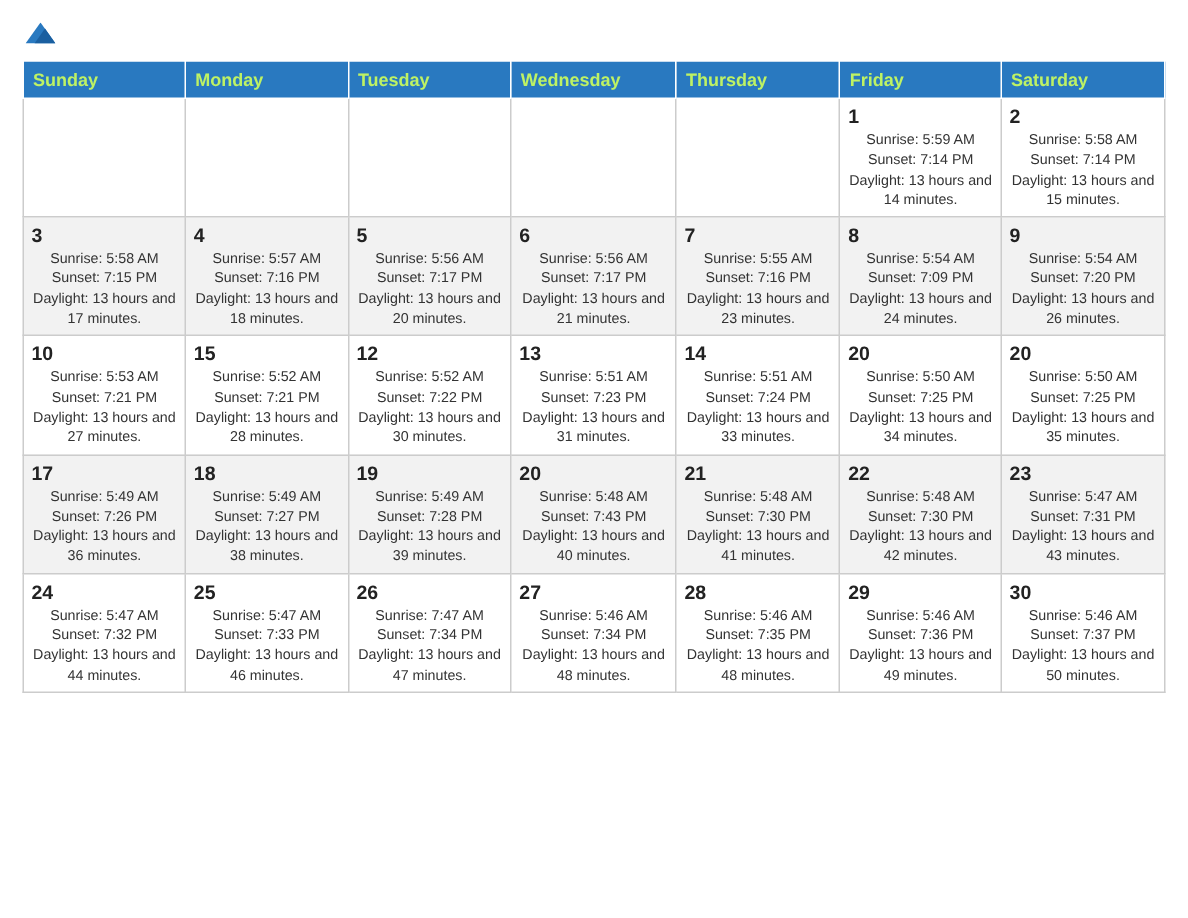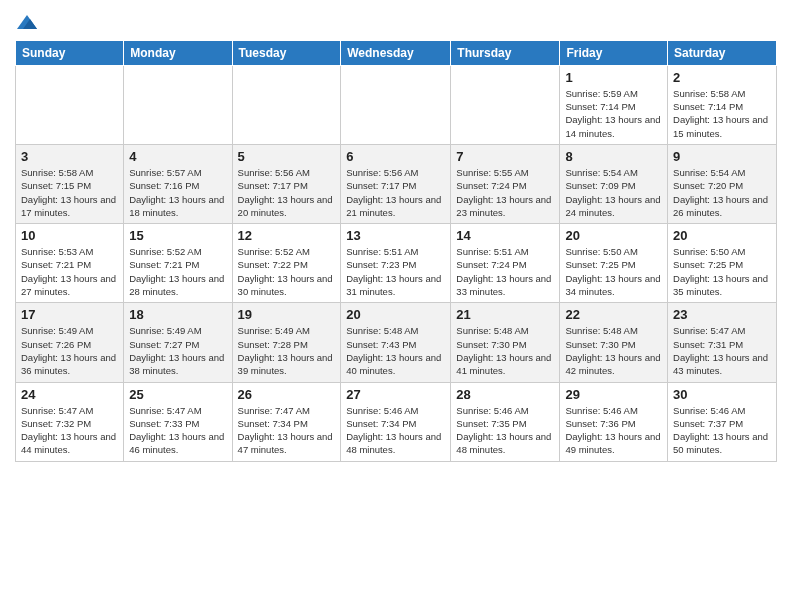--- a/index.html
+++ b/index.html
@@ -56,21 +56,21 @@
       color: #555;
       margin-top: 2px;
     }
     .calendar {
       width: 100%;
       border-collapse: collapse;
       margin-top: 4px;
     }
     .calendar th {
       background: #2979c0;
-      color: #ffffff;
+      color: #bef264;
       font-size: 12px;
       font-weight: bold;
       padding: 5px 6px;
       border: 1px solid #fff;
       text-align: left;
     }
     .calendar td {
       border: 1px solid #ccc;
       vertical-align: top;
       padding: 4px 5px;
@@ -86,20 +86,21 @@
     .day-num {
       font-size: 13px;
       font-weight: bold;
       margin-bottom: 2px;
       color: #222;
     }
     .day-info {
       font-size: 9.5px;
       color: #333;
       line-height: 1.4;
+      text-align: center;
     }
     .empty-cell {
       background: #fff !important;
     }
     .calendar tr:nth-child(even) td.empty-cell {
       background: #f2f2f2 !important;
     }
   </style>
 </head>
 <body>
@@ -176,21 +177,21 @@
           </td>
           <td>
             <div class="day-num">6</div>
             <div class="day-info">Sunrise: 5:56 AM
 Sunset: 7:17 PM
 Daylight: 13 hours and 21 minutes.</div>
           </td>
           <td>
             <div class="day-num">7</div>
             <div class="day-info">Sunrise: 5:55 AM
-Sunset: 7:24 PM
+Sunset: 7:16 PM
 Daylight: 13 hours and 23 minutes.</div>
           </td>
           <td>
             <div class="day-num">8</div>
             <div class="day-info">Sunrise: 5:54 AM
 Sunset: 7:09 PM
 Daylight: 13 hours and 24 minutes.</div>
           </td>
           <td>
             <div class="day-num">9</div>

